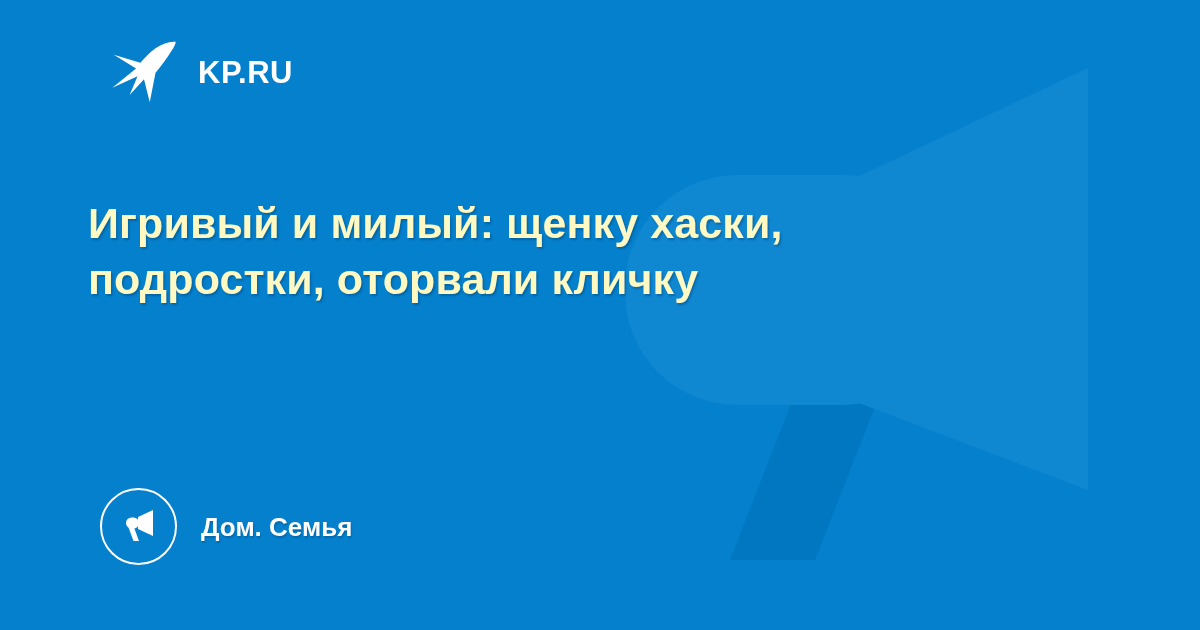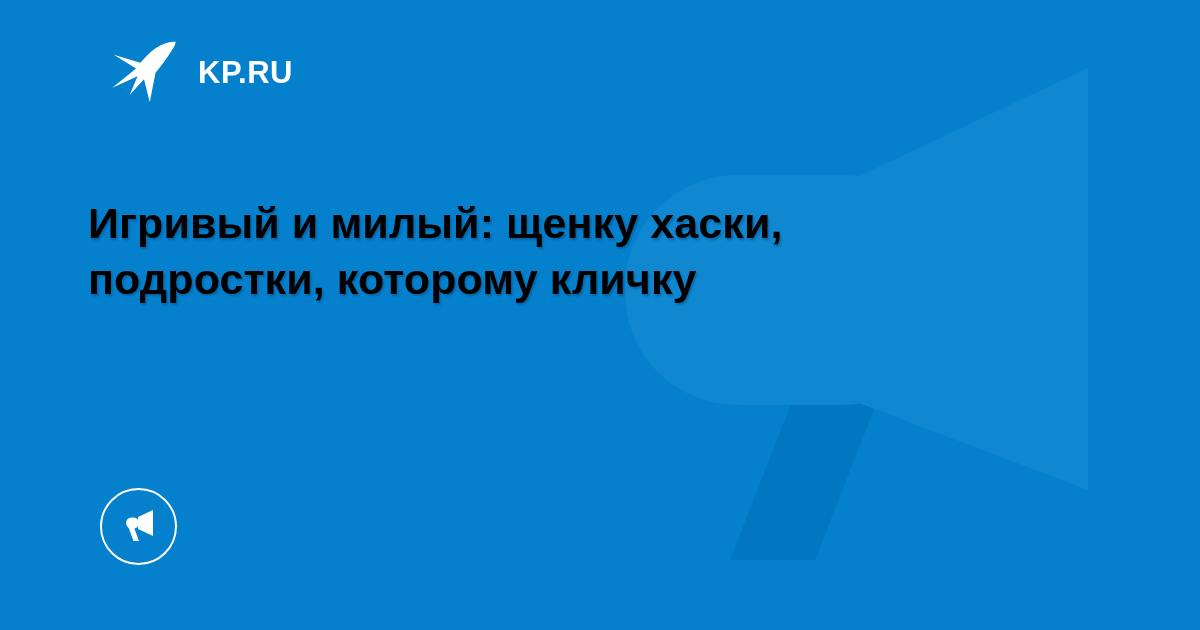--- a/index.html
+++ b/index.html
@@ -55,21 +55,21 @@
     white-space:nowrap;
   }
 
   
   #headline {
     position:absolute;
     left:88px;
     top:195px;
     width:930px;
     z-index:5;
-    color:#000000;
+    color:#fef9c3;
     font-size:43px;
     font-weight:bold;
     line-height:56px;
     letter-spacing:0.1px;
     text-shadow:1.5px 2px 2px rgba(0,40,75,0.30);
   }
   #headline .hl-line { display:block; white-space:nowrap; }
 
   
   #category {
@@ -130,29 +130,30 @@
         L 66 51
         C 74 42 82 31 88 21
         C 92 15 94 11 94 8
         Z"></path>
     </svg>
     <span id="brand-text">KP.RU</span>
   </div>
 
   <h1 id="headline">
     <span class="hl-line">Игривый и милый: щенку хаски,</span>
-    <span class="hl-line">подростки, которому кличку</span>
+    <span class="hl-line">подростки, оторвали кличку</span>
   </h1>
 
   <div id="category">
     <span id="category-icon-circle">
       <svg width="42" height="42" viewBox="0 0 42 42" aria-hidden="true">
 
         <path fill="#ffffff" d="M 20 11 L 35 4 L 35 30 L 20 23 Z"></path>
 
         <rect x="8" y="11.5" width="13" height="11" rx="5.5" ry="5.5" fill="#ffffff"></rect>
 
         <path fill="#ffffff" d="M 10.5 21.5 L 16 21.5 L 21 35 L 15.5 35 Z"></path>
       </svg>
     </span>
+    <span id="category-label">Дом. Семья</span>
   </div>
 
 </div>
 
 </body></html>

